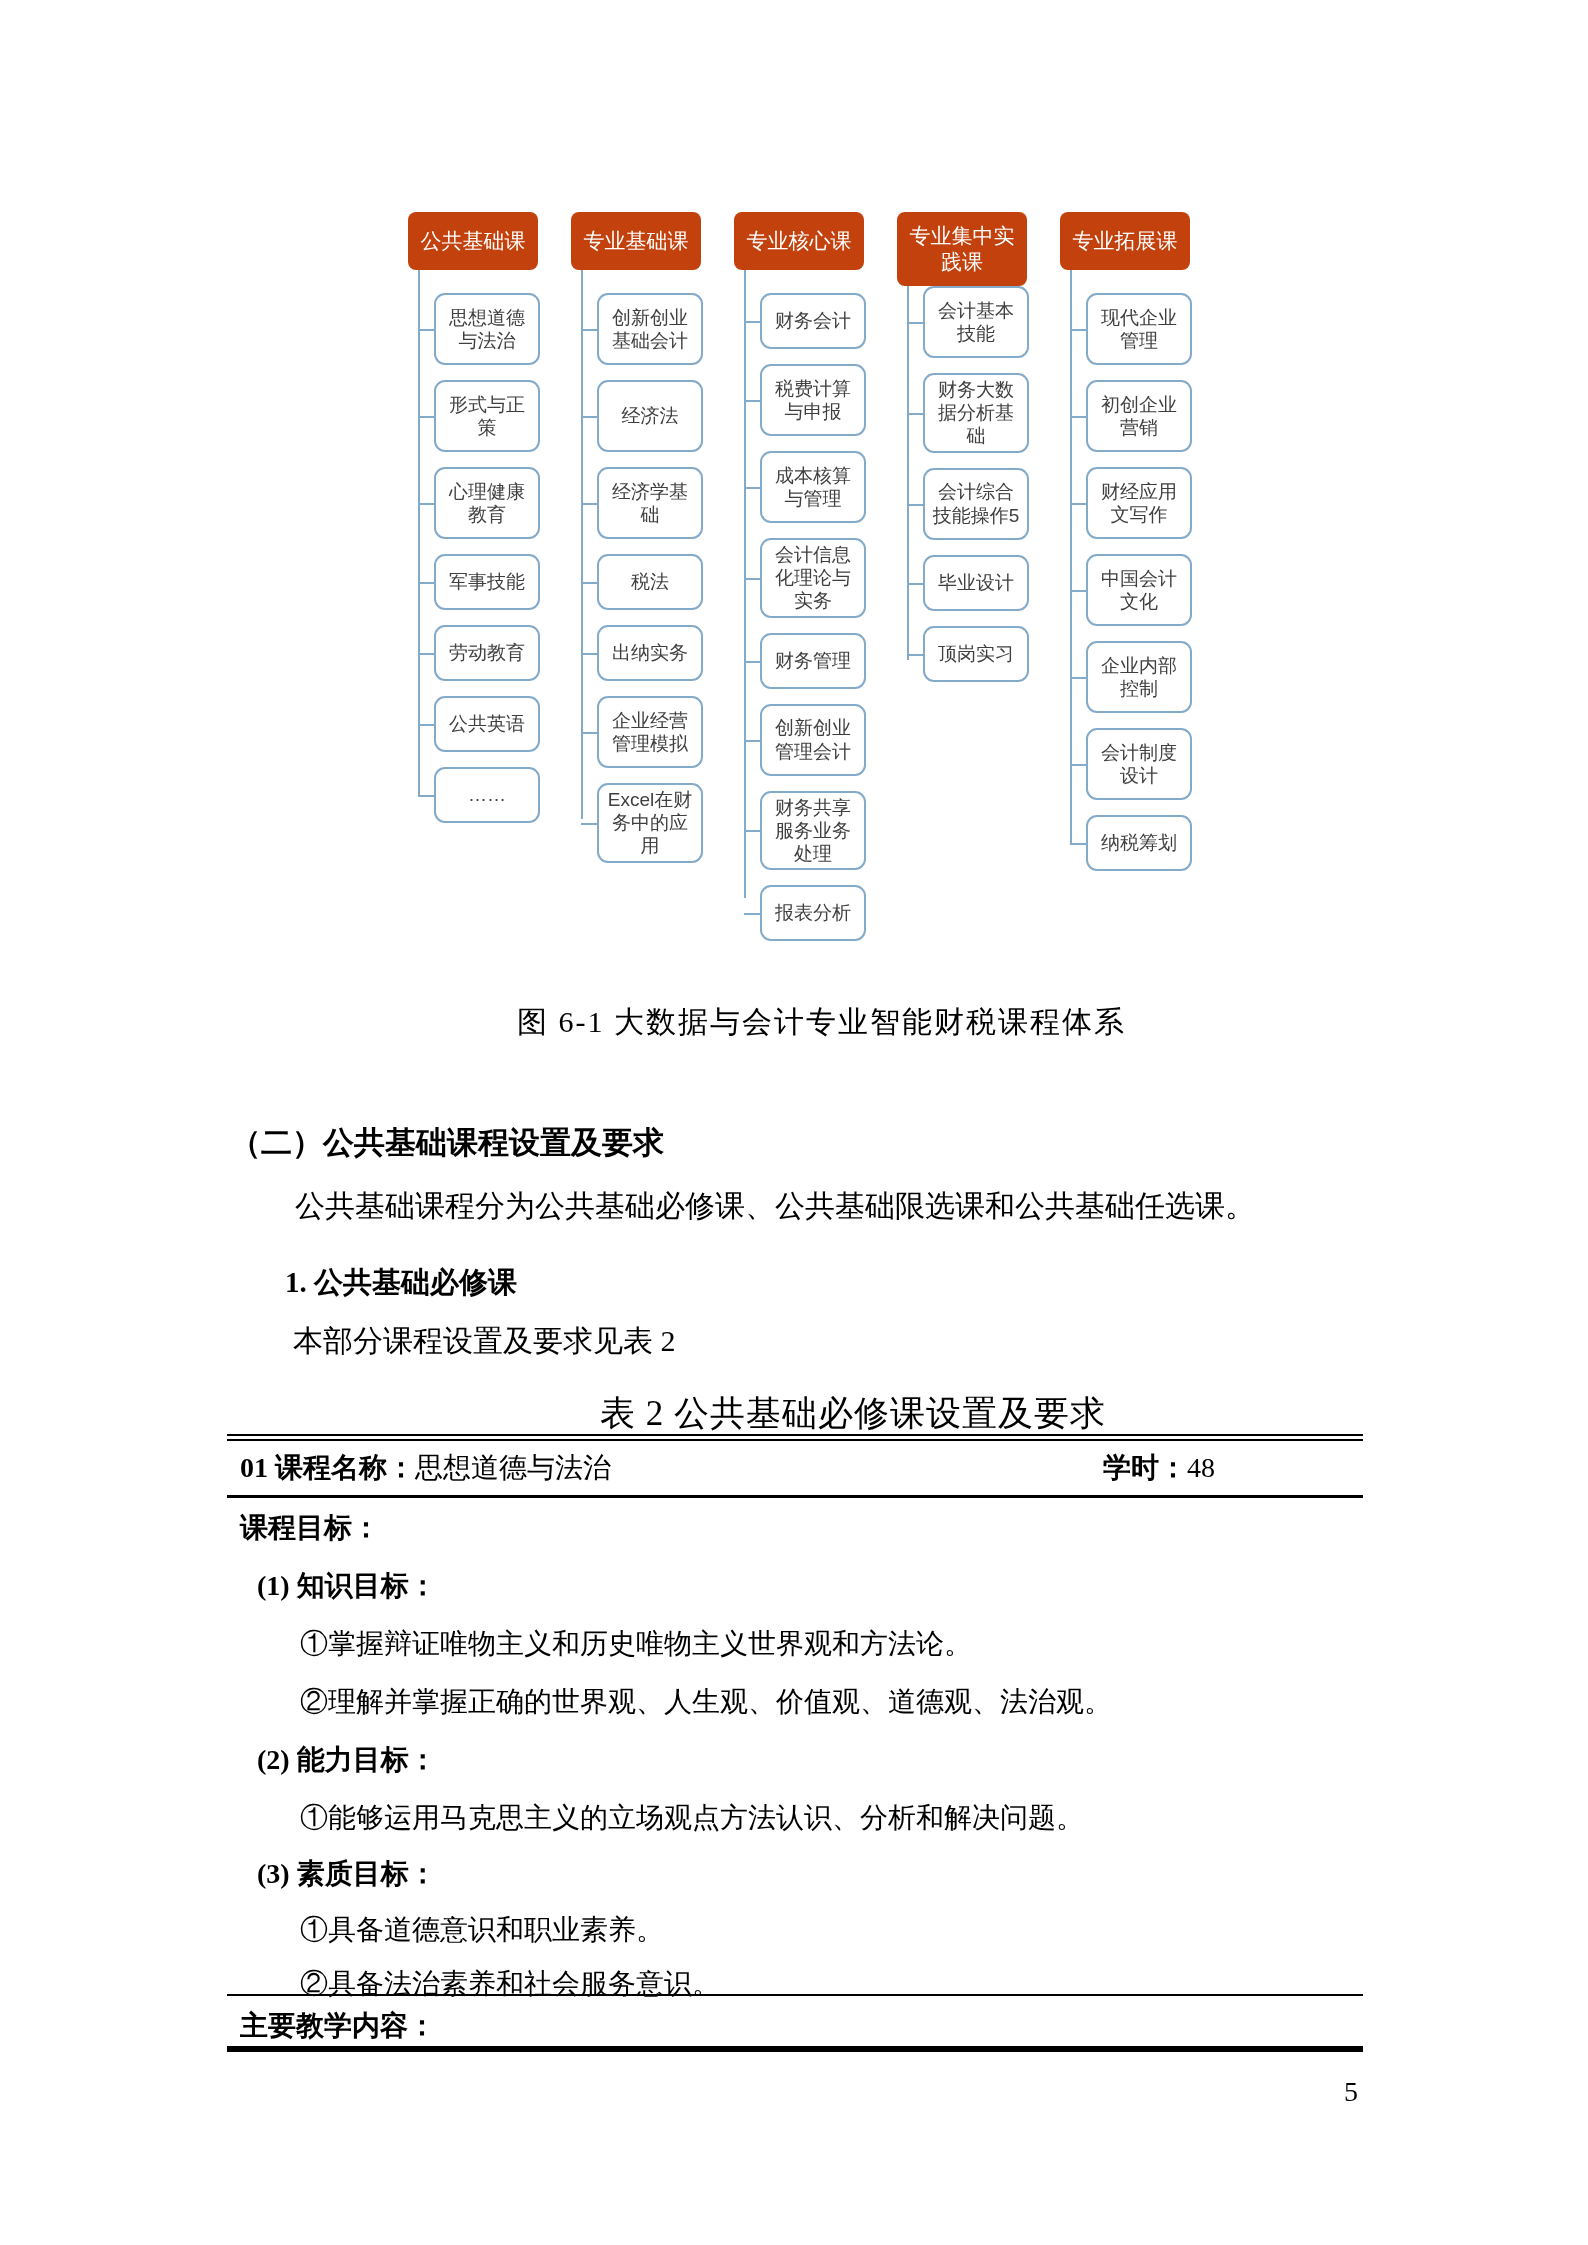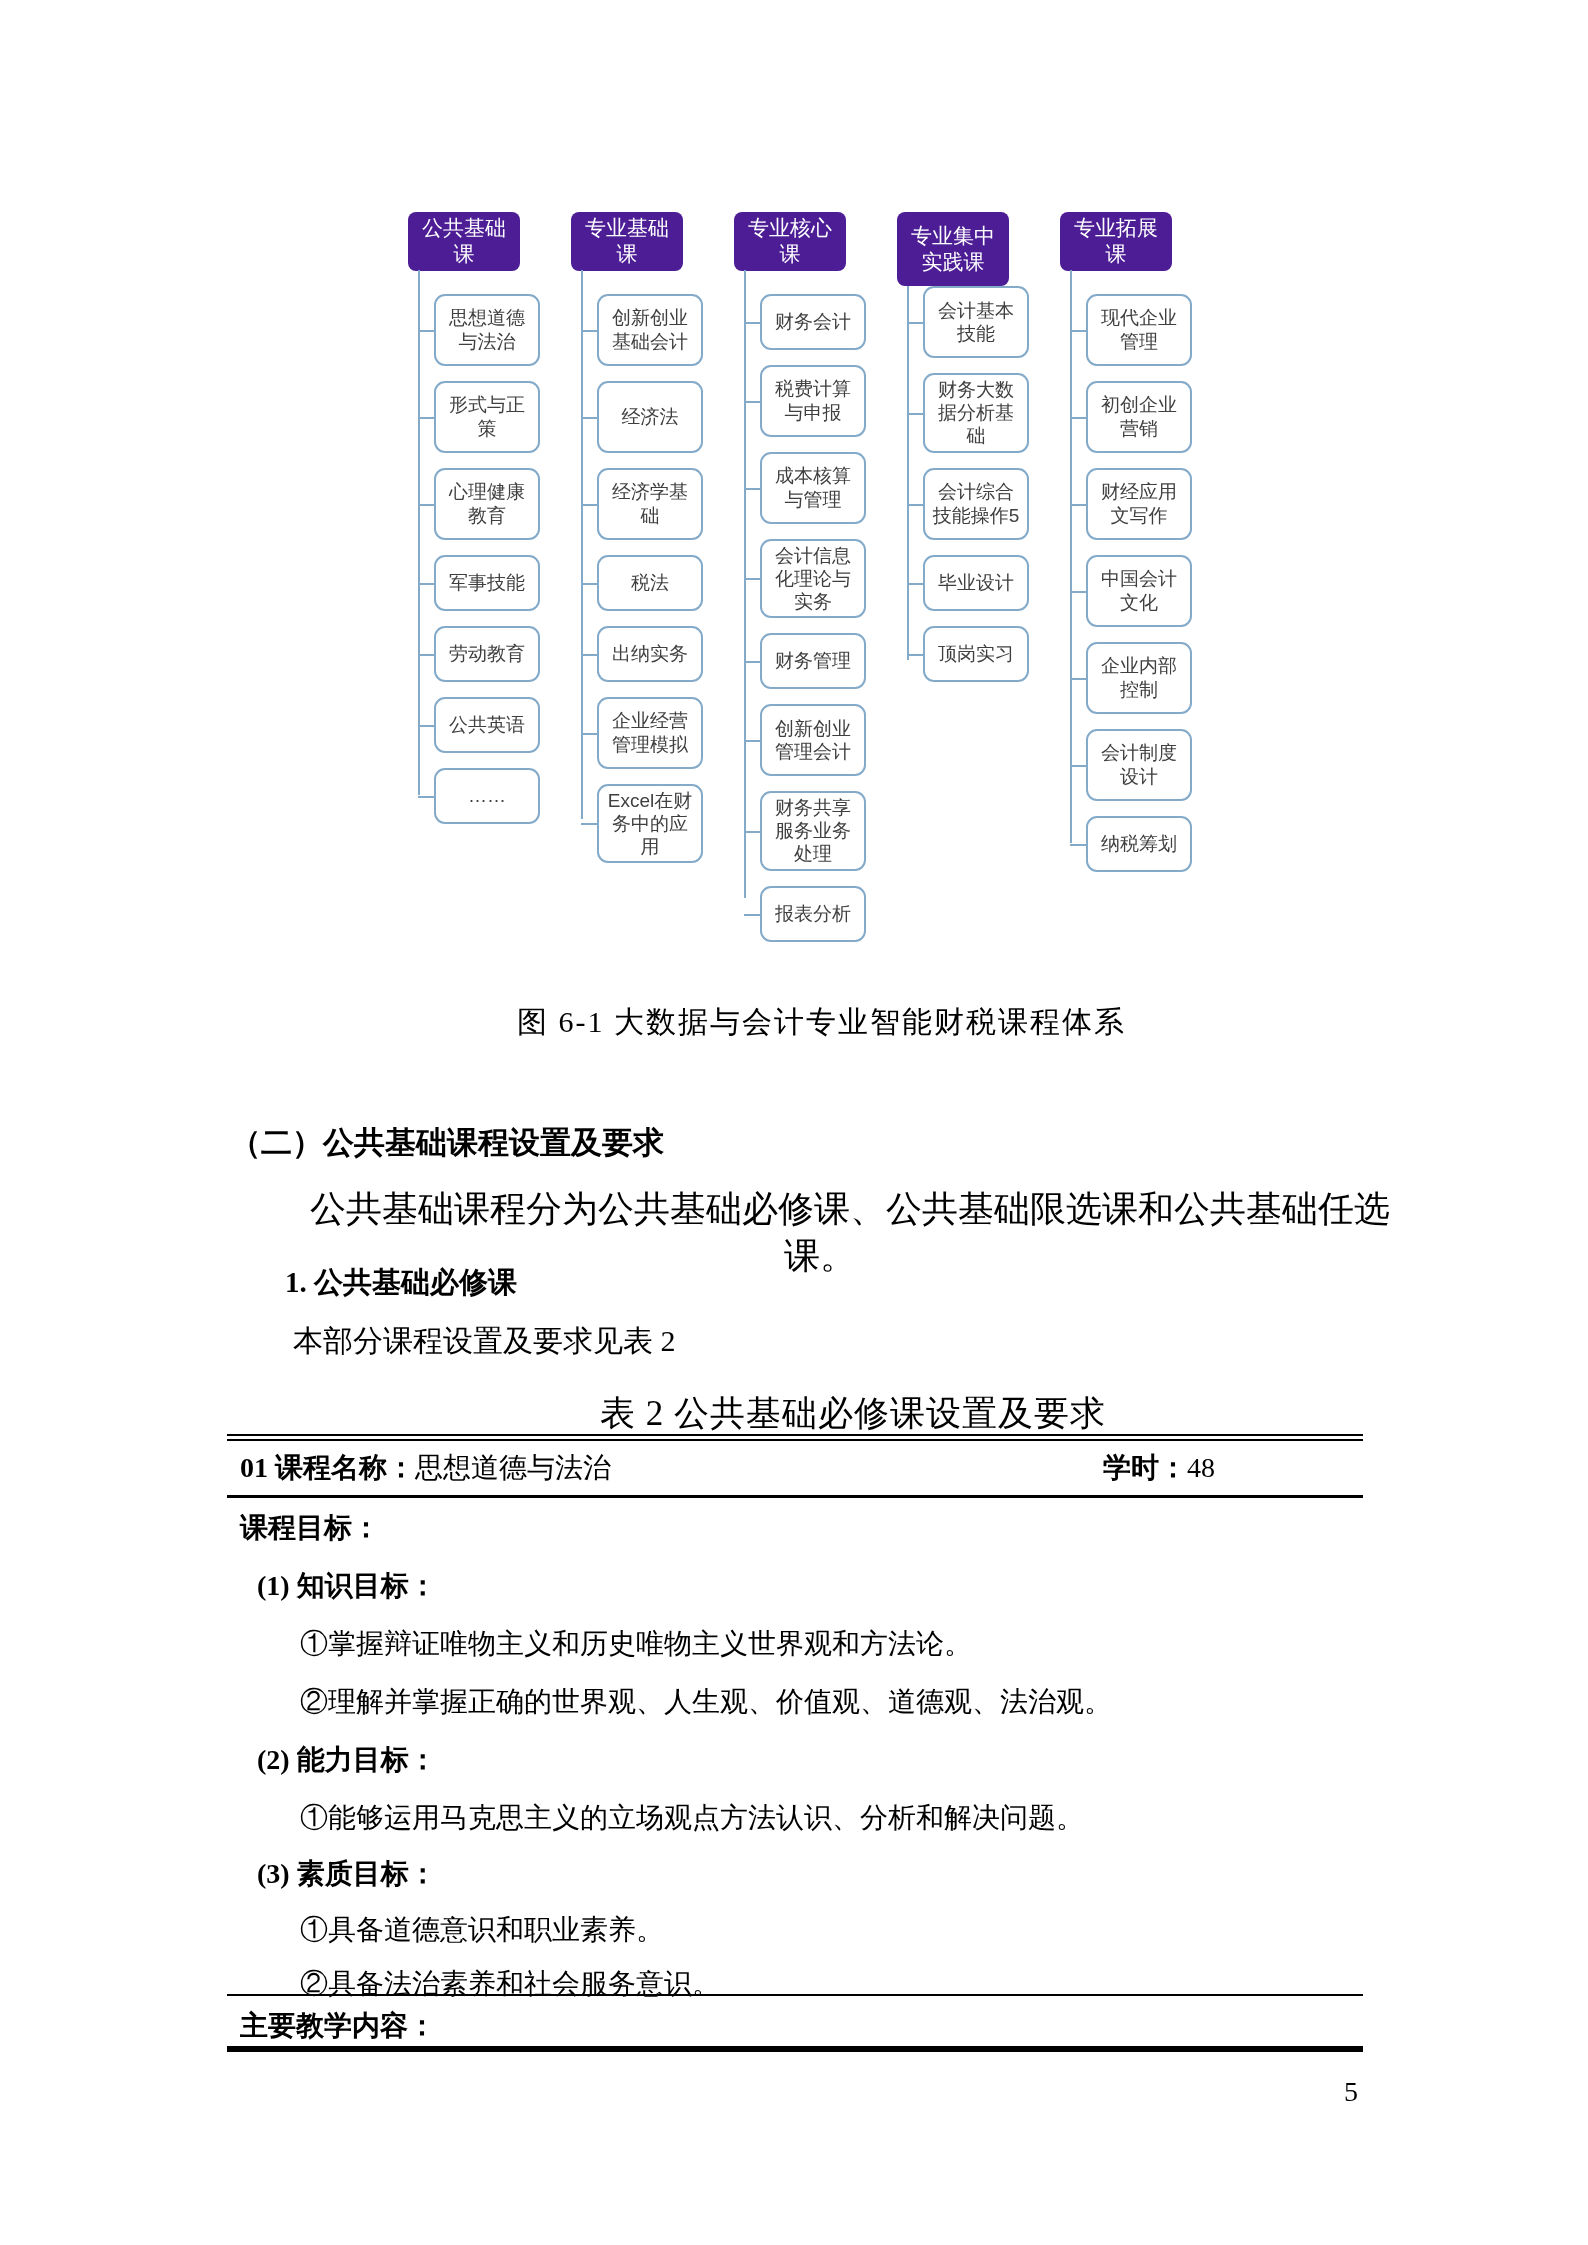--- a/index.html
+++ b/index.html
@@ -2,21 +2,21 @@
 <html><head>
 <meta charset="utf-8">
 <style>
   html,body{margin:0;padding:0;background:#888;}
   .page{position:relative;width:1588px;height:2245px;background:#ffffff;margin:0 auto;overflow:hidden;
         font-family:"Liberation Serif","DejaVu Serif",serif;color:#000;}
 
   
   .diagram{position:absolute;left:0;top:0;width:1588px;height:960px;}
   .col{position:absolute;top:212px;width:163px;font-family:"Liberation Sans","DejaVu Sans",sans-serif;}
-  .hdr{width:112px;min-height:58px;box-sizing:border-box;background:#4c1d95;border-radius:8px;
+  .hdr{width:130px;min-height:58px;box-sizing:border-box;background:#c2410c;border-radius:8px;
        color:#fff;font-size:21px;line-height:1.25;font-weight:500;display:flex;align-items:center;
        justify-content:center;text-align:center;padding:3px 6px;}
   .vline{position:absolute;left:10px;width:2px;background:#84AACA;}
   .c1 .vline{top:58px;height:525px}
   .c2 .vline{top:58px;height:549px}
   .c3 .vline{top:58px;height:628px}
   .c4 .hdr{min-height:74px}
   .c4 .vline{top:74px;height:374px}
   .c5 .vline{top:58px;height:573px}
   .items{margin:23px 0 0 26px;width:106px;display:flex;flex-direction:column;gap:15px;}
@@ -24,21 +24,21 @@
   .box{position:relative;box-sizing:border-box;min-height:56px;background:#fff;
        border:2px solid #84AACA;border-radius:11px;color:#3F3F3F;font-size:19px;line-height:1.22;
        display:flex;align-items:center;justify-content:center;text-align:center;padding:3px 4px;}
   .box.tall{min-height:72px}
   .box::before{content:"";position:absolute;left:-18px;top:50%;width:16px;height:2px;background:#84AACA;}
 
   
   .fig-caption{position:absolute;left:517px;top:1002px;font-size:30px;letter-spacing:2px;white-space:nowrap;}
   .sec-heading{position:absolute;left:230px;top:1122px;font-size:31px;font-weight:700;
                font-family:"Liberation Sans","DejaVu Sans",sans-serif;white-space:nowrap;}
-  .para{position:absolute;left:235px;top:1186px;width:1170px;font-size:36px;line-height:1.3;text-indent:60px;text-align:center;}
+  .para{position:absolute;left:235px;top:1186px;width:1170px;font-size:30px;line-height:1.3;text-indent:60px;}
   .sub{position:absolute;left:285px;top:1263px;font-size:29px;font-weight:700;white-space:nowrap;}
   .note{position:absolute;left:293px;top:1321px;font-size:30px;white-space:nowrap;}
   .tbl-caption{position:absolute;left:600px;top:1390px;font-size:35px;letter-spacing:1px;white-space:nowrap;}
 
   
   .tbl{position:absolute;left:227px;top:1434px;width:1136px;height:620px;font-size:28px;}
   .rule{position:absolute;left:0;width:1136px;background:#000;}
   .rule-double{top:0;height:7px;background:none;box-sizing:border-box;border-top:2px solid #000;border-bottom:2px solid #000;}
   .rule-mid{top:61px;height:3px;}
   .rule-thin{top:560px;height:2px;}

